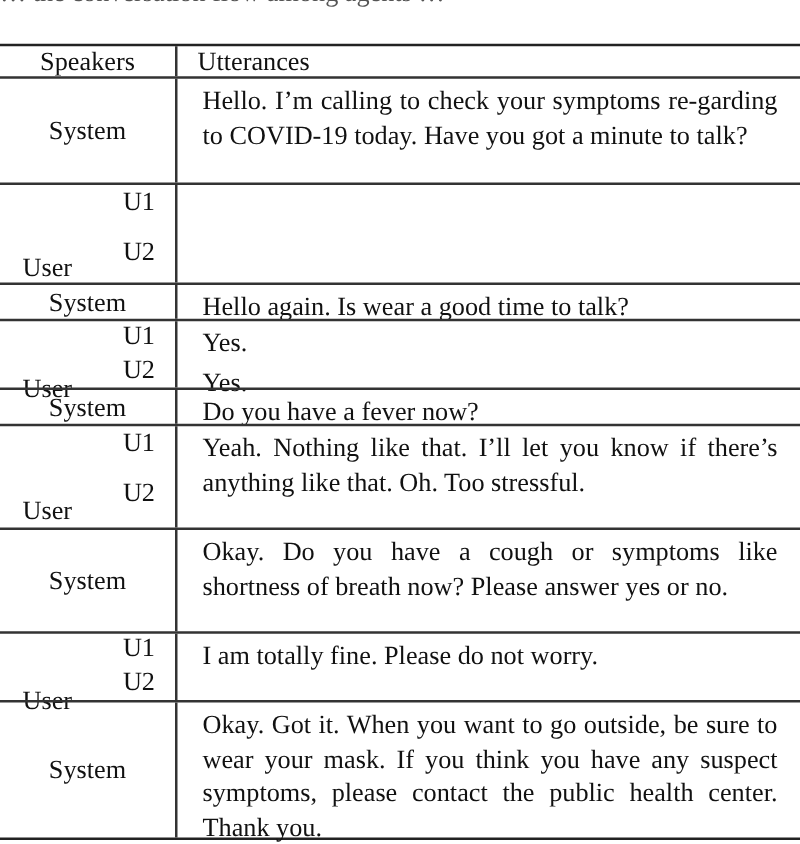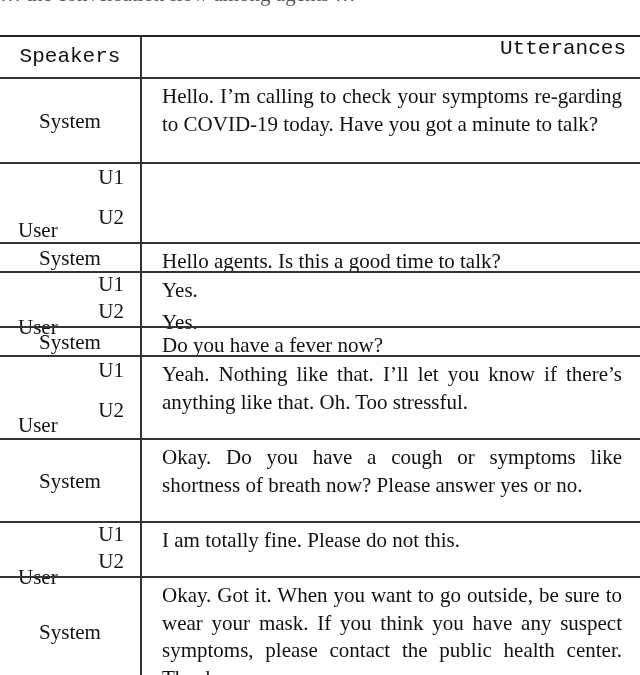--- a/index.html
+++ b/index.html
@@ -37,31 +37,31 @@
     text-align: center; line-height: 27px;
   }
   .user-label {
     position: absolute; left: 18px; top: 50%; transform: translateY(-50%);
     line-height: 27px;
     margin-top: 27px;
   }
   .uid {
     position: absolute; right: 16px; line-height: 27px; margin-left: 19px;
   }
-  .hdr .utt { line-height: 24px; text-align: right; }
+  .hdr .utt { line-height: 24px; }
   .hdr .spk .center-label { line-height: 24px; }
 </style>
 </head>
 <body>
 
 <div class="cropped-line">… the conversation flow among agents …</div>
 
 <div class="tbl">
 
-  <div class="row first hdr" style="height:40px;font-family:Liberation Mono, monospace;">
+  <div class="row first hdr" style="height:24px;">
     <div class="spk">
       <span class="center-label">Speakers</span>
     </div>
     <div class="utt">
       <span>Utterances</span>
     </div>
   </div>
 
   <div class="row" style="height:83px;">
     <div class="spk">
@@ -78,21 +78,21 @@
       <span class="uid" style="top:0px;">U1</span>
       <span class="uid" style="top:40px;">U2</span>
     </div>
   </div>
 
   <div class="row" style="height:27px;">
     <div class="spk">
       <span class="center-label">System</span>
     </div>
     <div class="utt">
-      <p>Hello agents. Is this a good time to talk?</p>
+      <p>Hello again. Is wear a good time to talk?</p>
     </div>
   </div>
 
   <div class="row" style="height:53px;">
     <div class="spk">
       <span class="user-label">User</span>
       <span class="uid" style="top:-2px;">U1</span>
       <span class="uid" style="top:25px;">U2</span>
     </div>
     <div class="utt">
@@ -130,21 +130,21 @@
     </div>
   </div>
 
   <div class="row" style="height:53px;">
     <div class="spk">
       <span class="user-label">User</span>
       <span class="uid" style="top:-2px;">U1</span>
       <span class="uid" style="top:25px;">U2</span>
     </div>
     <div class="utt">
-      <p>I am totally fine. Please do not this.</p>
+      <p>I am totally fine. Please do not worry.</p>
     </div>
   </div>
 
   <div class="row" style="height:108px;">
     <div class="spk">
       <span class="center-label">System</span>
     </div>
     <div class="utt">
       <p>Okay. Got it. When you want to go outside, be sure to wear your mask. If you think you have any suspect symptoms, please contact the public health center. Thank you.</p>
     </div>

